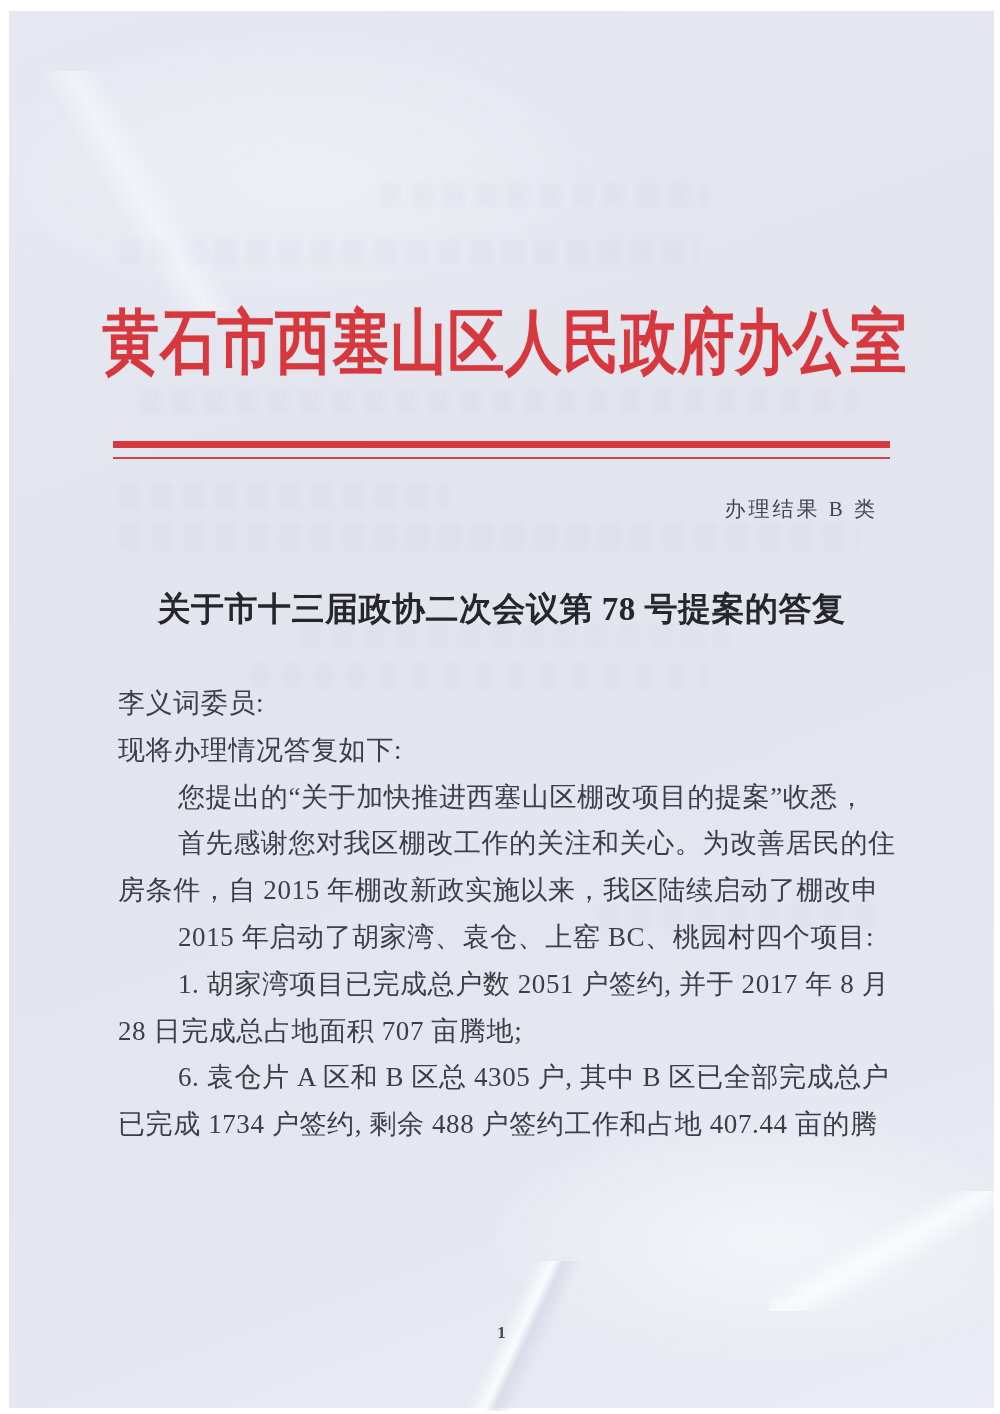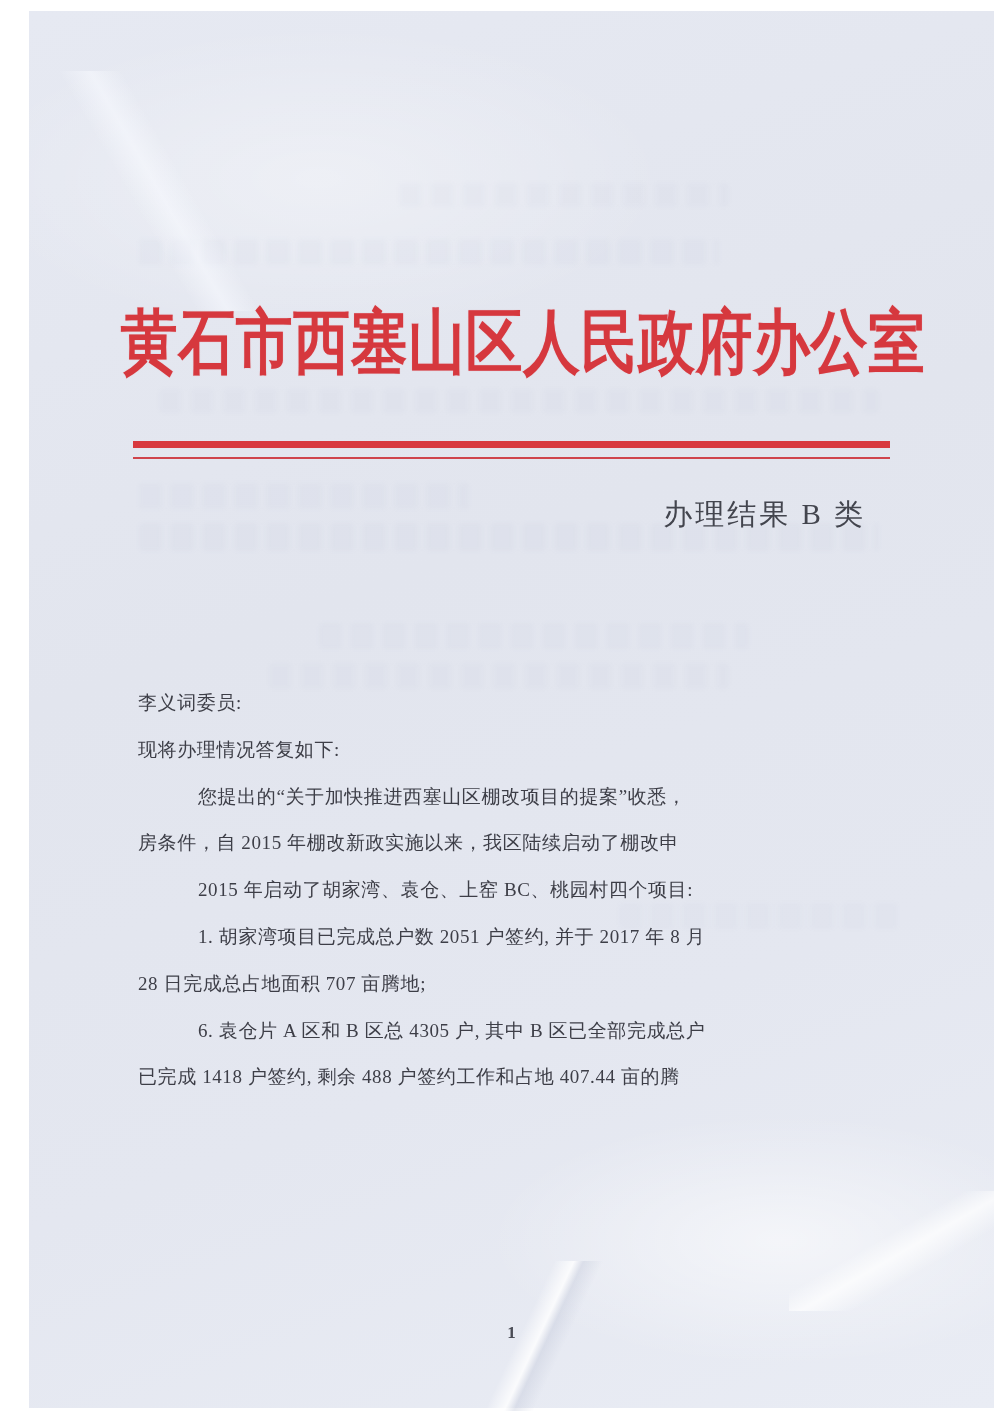--- a/index.html
+++ b/index.html
@@ -19,21 +19,20 @@
   .paper {
     position: absolute;
     left: 9px;
     top: 11px;
     right: 6px;
     bottom: 6px;
     background:
       radial-gradient(ellipse 420px 180px at 78% 88%, rgba(255,255,255,0.55), rgba(255,255,255,0) 70%),
       radial-gradient(ellipse 500px 220px at 30% 12%, rgba(255,255,255,0.35), rgba(255,255,255,0) 70%),
       linear-gradient(160deg, #e6e9f2 0%, #e2e5ee 40%, #e4e7f0 70%, #e9ecf4 100%);
-    margin-left: 20px;
   }
   
   .ghost {
     position: absolute;
     filter: blur(2px);
     opacity: 0.55;
     background: repeating-linear-gradient(
       90deg,
       rgba(140,150,185,0.13) 0 22px,
       rgba(140,150,185,0.02) 22px 32px
@@ -72,23 +71,23 @@
   .rule-thin {
     position: absolute;
     left: 104px;
     right: 104px;
     top: 446px;
     height: 2px;
     background: #cf444c;
   }
   .result-label {
     position: absolute;
-    right: 128px;
+    right: 116px;
     top: 484px;
-    font-size: 29px;
+    font-size: 21px;
     color: #43454e;
     letter-spacing: 3px;
     white-space: nowrap;
   }
   .doc-title {
     position: absolute;
     left: 0;
     width: 100%;
     top: 576px;
     text-align: center;
@@ -96,21 +95,21 @@
     font-weight: bold;
     color: #26262c;
     letter-spacing: 0.5px;
     white-space: nowrap;
   }
   .body-block {
     position: absolute;
     left: 109px;
     top: 669px;
     width: 775px;
-    font-size: 19px;
+    font-size: 27px;
     color: #3d3e47;
     letter-spacing: 0.6px;
   }
   .body-line {
     height: 46.8px;
     line-height: 46.8px;
     white-space: nowrap;
   }
   .body-line.indent {
     padding-left: 60px;
@@ -147,29 +146,31 @@
                 background: linear-gradient(150deg, rgba(255,255,255,0) 40%, rgba(255,255,255,0.7) 50%, rgba(255,255,255,0) 62%);"></div>
     <div class="crease" style="left:0px; top:60px; width:260px; height:240px;
                 background: linear-gradient(60deg, rgba(255,255,255,0) 42%, rgba(248,250,255,0.55) 50%, rgba(255,255,255,0) 58%);"></div>
 
     <div class="letterhead">黄石市西塞山区人民政府办公室</div>
     <div class="rule-thick"></div>
     <div class="rule-thin"></div>
 
     <div class="result-label">办理结果 B 类</div>
 
+    <div class="doc-title">关于市十三届政协二次会议第 78 号提案的答复</div>
 
     <div class="body-block">
         <div class="body-line">李义词委员:</div>
         <div class="body-line">现将办理情况答复如下:</div>
         <div class="body-line indent">您提出的“关于加快推进西塞山区棚改项目的提案”收悉，</div>
+        <div class="body-line indent">首先感谢您对我区棚改工作的关注和关心。为改善居民的住</div>
         <div class="body-line">房条件，自 2015 年棚改新政实施以来，我区陆续启动了棚改申</div>
         <div class="body-line indent">2015 年启动了胡家湾、袁仓、上窑 BC、桃园村四个项目:</div>
         <div class="body-line indent">1. 胡家湾项目已完成总户数 2051 户签约, 并于 2017 年 8 月</div>
         <div class="body-line">28 日完成总占地面积 707 亩腾地;</div>
         <div class="body-line indent">6. 袁仓片 A 区和 B 区总 4305 户, 其中 B 区已全部完成总户</div>
-        <div class="body-line">已完成 1418 户签约, 剩余 488 户签约工作和占地 407.44 亩的腾</div>
+        <div class="body-line">已完成 1734 户签约, 剩余 488 户签约工作和占地 407.44 亩的腾</div>
       </div>
 
     <div class="page-number">1</div>
 
   </div>
 </div>
 
 </body></html>

